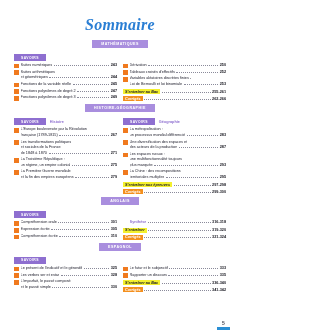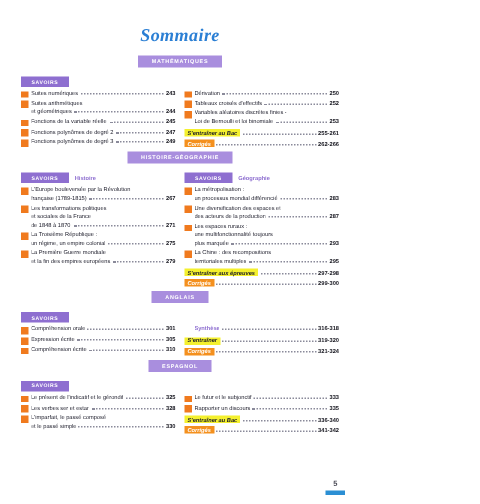--- a/index.html
+++ b/index.html
@@ -20,21 +20,21 @@
     padding: 0;
   }
 
   
   .title {
     text-align: center;
     color: #2b7fd4;
     font-family: "Liberation Serif", serif;
     font-style: italic;
     font-weight: bold;
-    font-size: 12px;
+    font-size: 16px;
     letter-spacing: .3px;
     padding-top: 16px;
     padding-bottom: 4px;
   }
 
   
   .subject-band {
     display: flex;
     justify-content: center;
     margin: 2px 0 3px 0;

